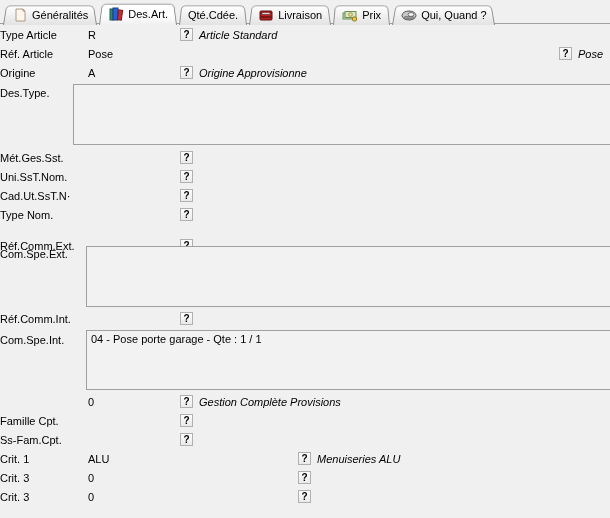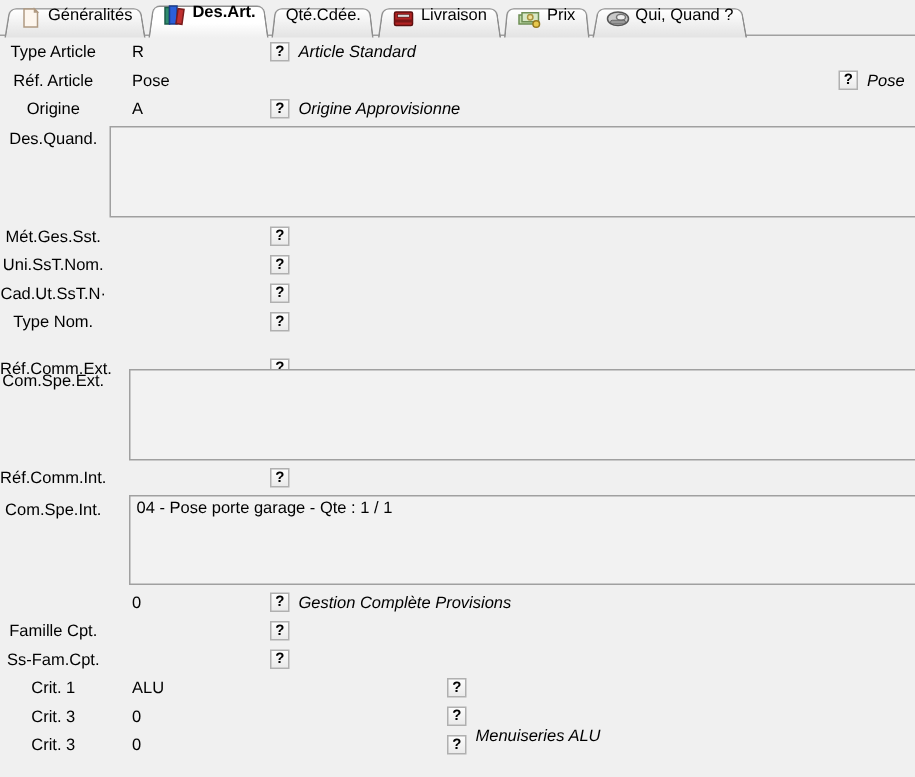--- a/index.html
+++ b/index.html
@@ -8,43 +8,43 @@
     background:#f0f0f0;
     font-family:"Liberation Sans",sans-serif;
     font-size:11px;color:#000;
     -webkit-font-smoothing:none;
   }
   
   .tabbar{position:absolute;top:0;left:0;right:0;height:24px;}
   .baseline{position:absolute;left:0;right:0;top:23px;height:1px;background:#a0a0a0;}
   .tabs{position:absolute;top:2px;left:3px;display:flex;align-items:flex-end;z-index:2;}
   .tab{
-    position:relative;height:21px;display:flex;align-items:flex-start;gap:4px;
+    position:relative;height:21px;display:flex;align-items:center;gap:4px;
     padding:0 9px;margin-right:2px;cursor:default;white-space:nowrap;
   }
   .tab::before{
     content:"";position:absolute;inset:0;
     background:linear-gradient(#ffffff,#e3e3e3);
     border:1px solid #8f8f8f;border-bottom:none;
     border-radius:5px 5px 0 0;
     transform:perspective(8px) rotateX(1.6deg);
     transform-origin:bottom center;
   }
   .tab>*{position:relative;z-index:1;}
-  .tab.selected{height:23px;font-weight:bold;z-index:3;}
+  .tab.selected{height:23px;font-weight:normal;z-index:3;}
   .tab.selected::before{background:linear-gradient(#ffffff 55%,#f0f0f0);}
   .tab .ticon{width:16px;height:16px;display:inline-block;flex:0 0 auto;}
   
   .form{position:absolute;top:24px;left:0;right:0;bottom:0;}
   .r{position:absolute;left:0;right:0;height:14px;line-height:13px;}
-  .lbl{position:absolute;left:0;width:71px;text-align:center;}
+  .lbl{position:absolute;left:0;width:71px;text-align:left;}
   .lbl.short{padding-right:8px;}
   .val{position:absolute;left:88px;white-space:nowrap;}
   .desc{position:absolute;left:199px;white-space:nowrap;font-style:italic;}
-  .desc.c{left:317px;margin-top:32px;}
+  .desc.c{left:317px;}
   .desc.far{left:578px;}
   .q{
     position:absolute;left:180px;top:-1px;
     width:13px;height:13px;box-sizing:border-box;
     border:1px solid #b0b0b0;background:linear-gradient(#fdfdfd,#eaeaea);
     font-weight:bold;font-size:10px;line-height:11px;text-align:center;
     color:#000;padding:0;border-radius:0;
     font-family:"Liberation Sans",sans-serif;
   }
   .q.c{left:298px;}
@@ -135,21 +135,21 @@
   </div>
 
   <div class="r" style="top:43px">
     <span class="lbl">Origine</span>
     <span class="val">A</span>
     <button class="q">?</button>
     <span class="desc">Origine Approvisionne</span>
   </div>
 
   <div class="r" style="top:63px">
-    <span class="lbl">Des.Quand.</span>
+    <span class="lbl">Des.Type.</span>
   </div>
   <div class="ta" style="left:73px;top:60px;height:61px"></div>
 
   <div class="r" style="top:128px">
     <span class="lbl">Mét.Ges.Sst.</span>
     <button class="q">?</button>
   </div>
 
   <div class="r" style="top:147px">
     <span class="lbl">Uni.SsT.Nom.</span>

